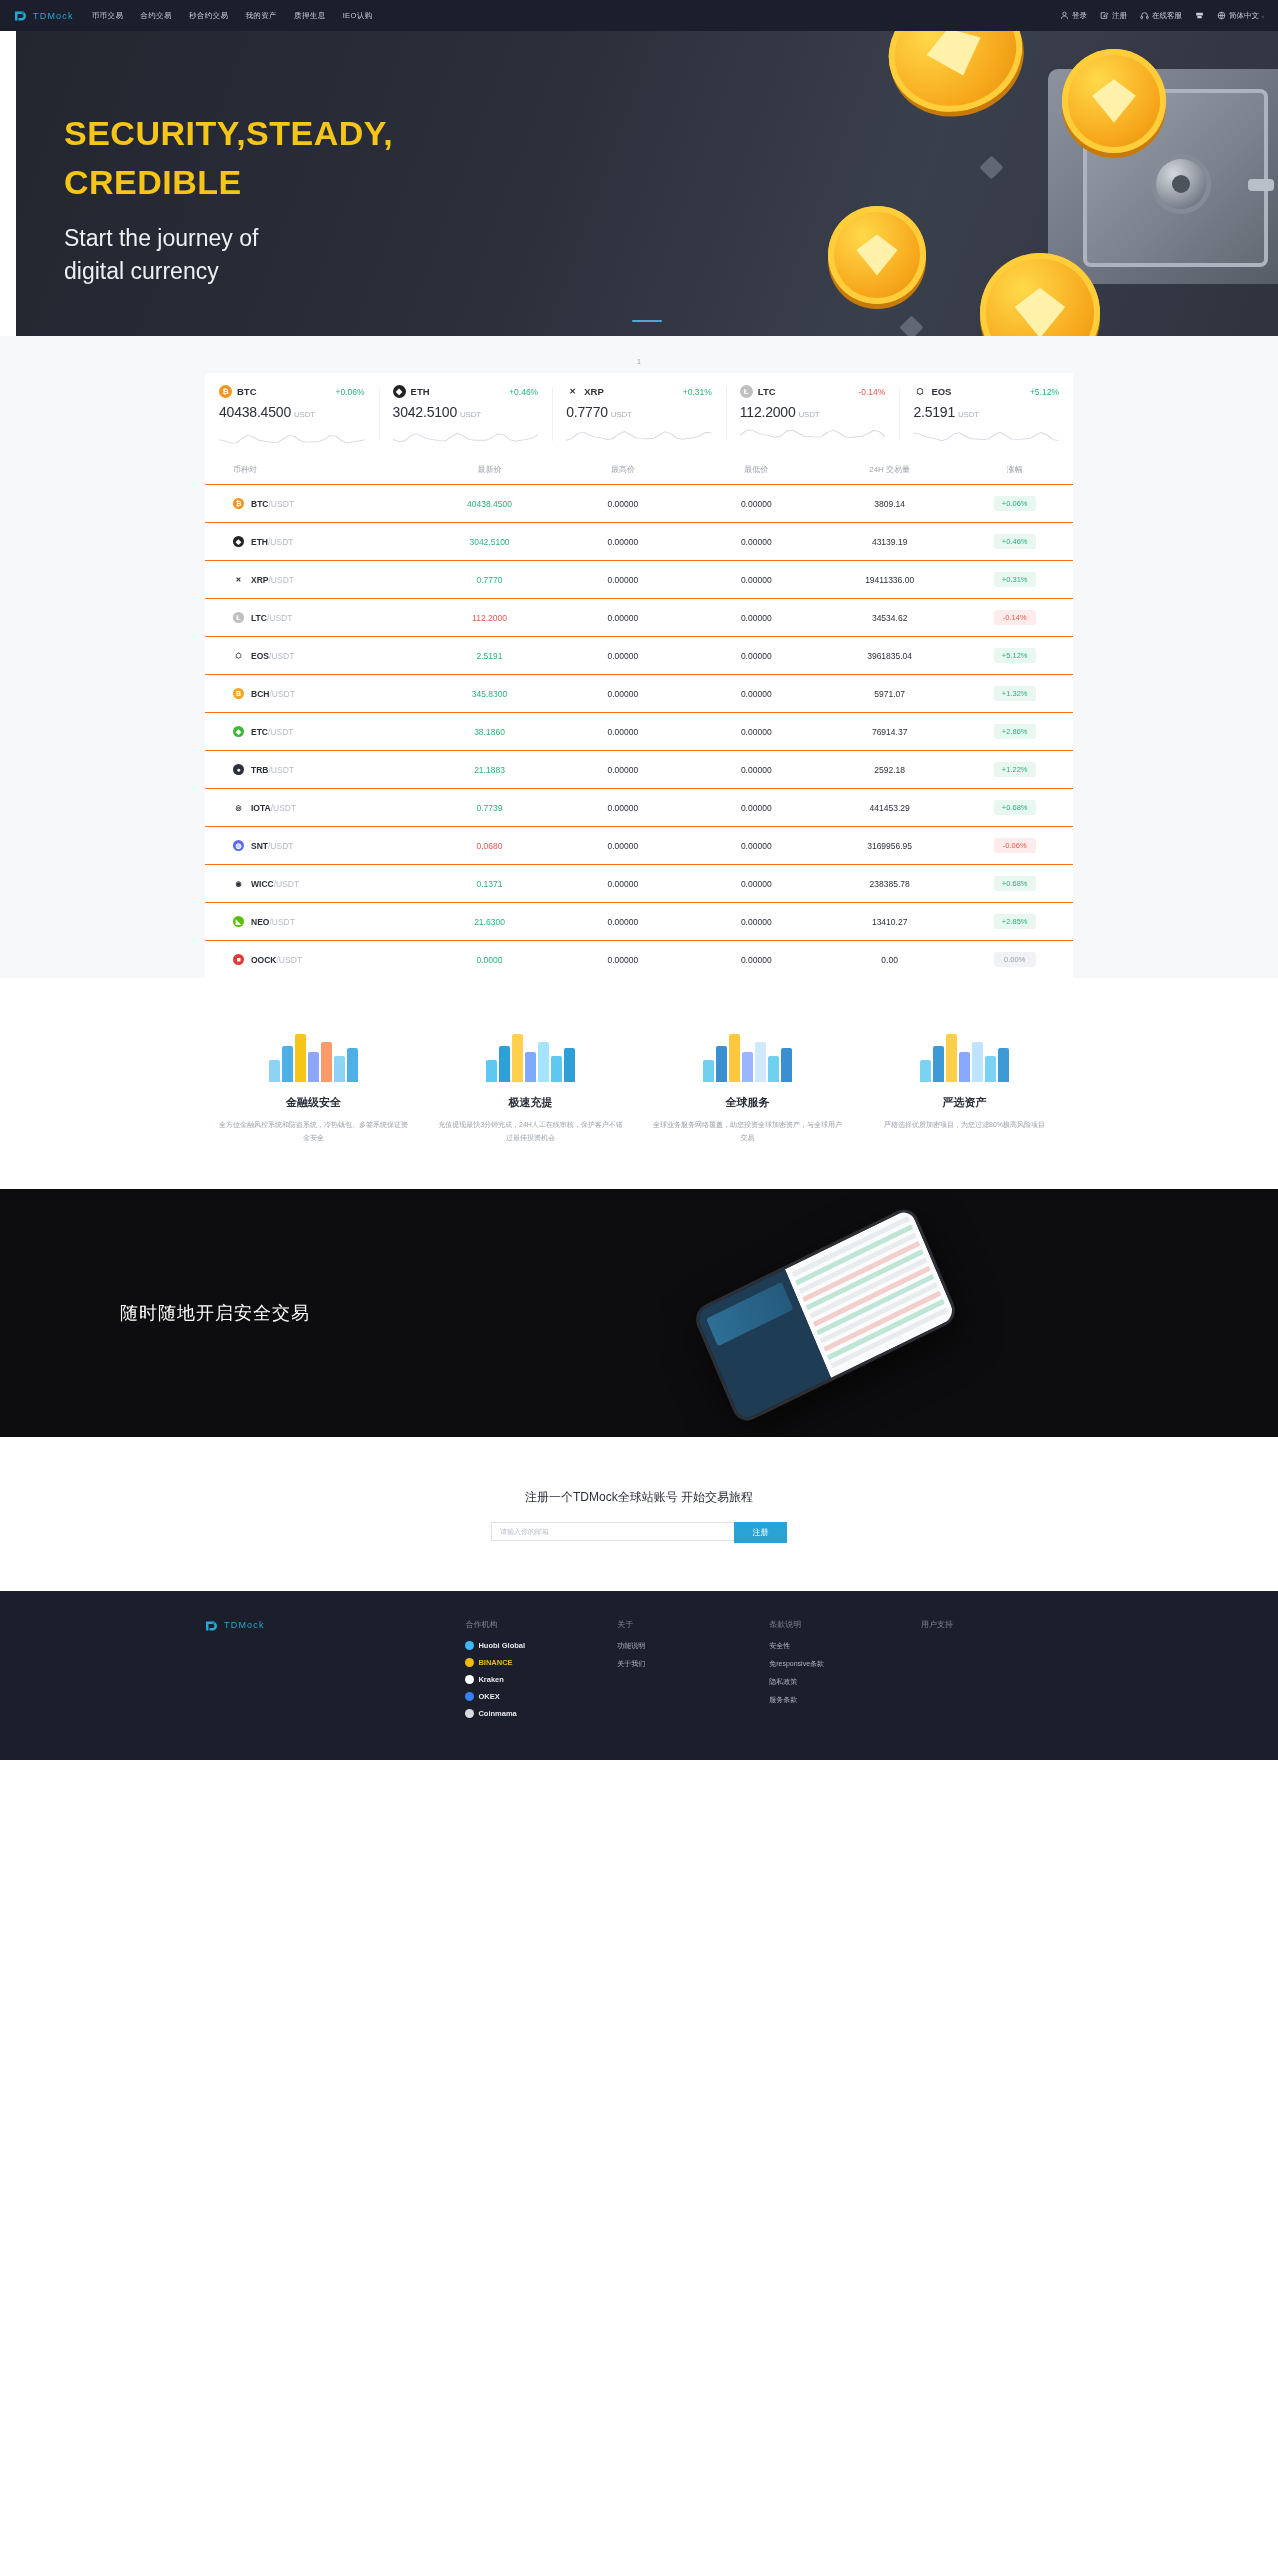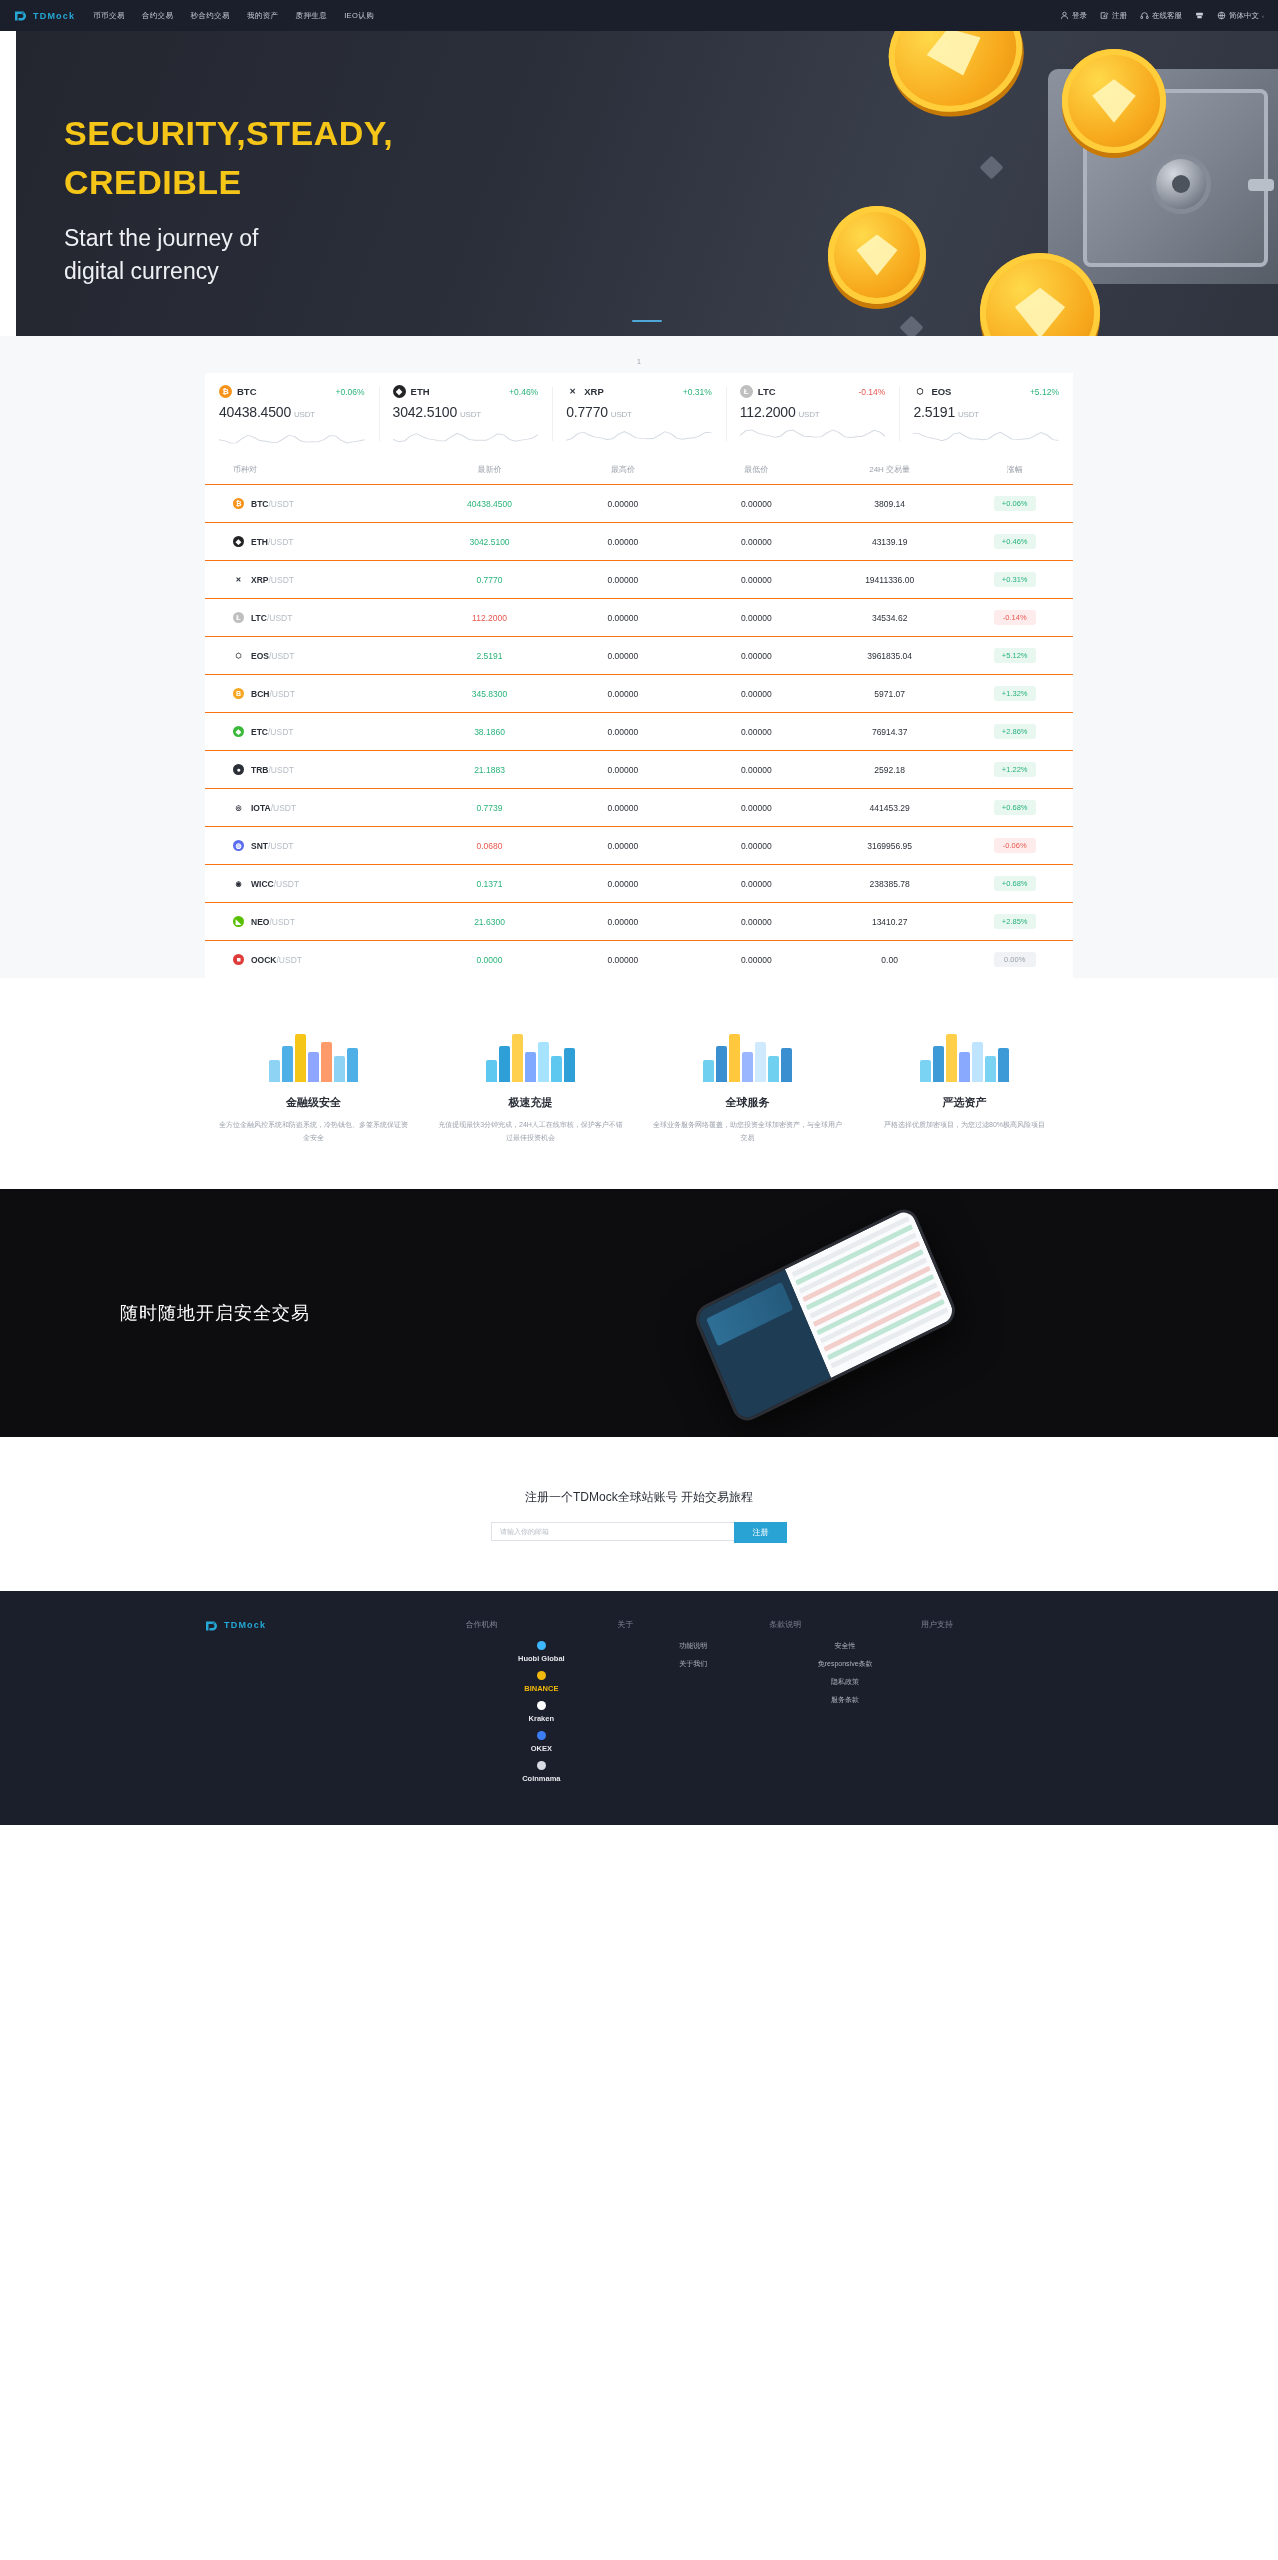--- a/index.html
+++ b/index.html
@@ -13,21 +13,21 @@
 
   
   .header {
     height:31px; background:#1b1e2b; display:flex; align-items:center;
     padding:0 14px 0 14px; position:relative; z-index:20;
   }
   .logo { display:flex; align-items:center; gap:4px; margin-right:18px; }
   .logo-mark {
     width:15px;height:13px;position:relative;display:inline-block;
   }
-  .logo-text { color:#25a8d6; font-size:9px; font-weight:bold; letter-spacing:1.2px; }
+  .logo-text { color:#25a8d6; font-size:9px; font-weight:normal; letter-spacing:1.2px; }
   .nav { display:flex; align-items:center; gap:17px; }
   .nav-item { color:#c9ccd6; font-size:7.5px; letter-spacing:.4px; cursor:pointer; white-space:nowrap;}
   .header-right { margin-left:auto; display:flex; align-items:center; gap:13px; }
   .hr-item { display:flex; align-items:center; gap:3px; color:#c9ccd6; font-size:7.5px; cursor:pointer; white-space:nowrap;}
   .hr-ico { width:9px;height:9px; display:inline-block; flex:none; }
   .hr-ico svg{display:block;width:9px;height:9px;}
   .caret { font-size:6px; color:#8a8f9e; }
 
   
   .hero {
@@ -188,21 +188,21 @@
     font-size:8px; cursor:pointer; font-family:"Liberation Sans",sans-serif;
   }
 
   
   .footer { background:#1b1e2b; padding:28px 0 34px; }
   .f-wrap { width:868px; margin:0 auto; display:flex; }
   .f-brand { width:30%; }
   .f-brand .logo-text{ font-size:9px; }
   .f-col { width:17.5%; }
   .f-head { font-size:8px; color:#7e8494; margin-bottom:11px; }
-  .f-link { font-size:7px; color:#aeb3bf; margin-bottom:8px; cursor:pointer; display:flex; align-items:center; gap:4px;flex-direction:column;}
+  .f-link { font-size:7px; color:#aeb3bf; margin-bottom:8px; cursor:pointer; display:flex; align-items:center; gap:4px;}
   .p-ico{ width:9px;height:9px;border-radius:50%;flex:none;display:inline-block;}
   .p-name{ font-size:7.5px; color:#e6e8ec; font-weight:bold; }
 </style>
 </head>
 <body>
 
 <div class="header">
   <div class="logo">
     <span class="logo-mark">
       <svg viewBox="0 0 30 26" width="15" height="13">

